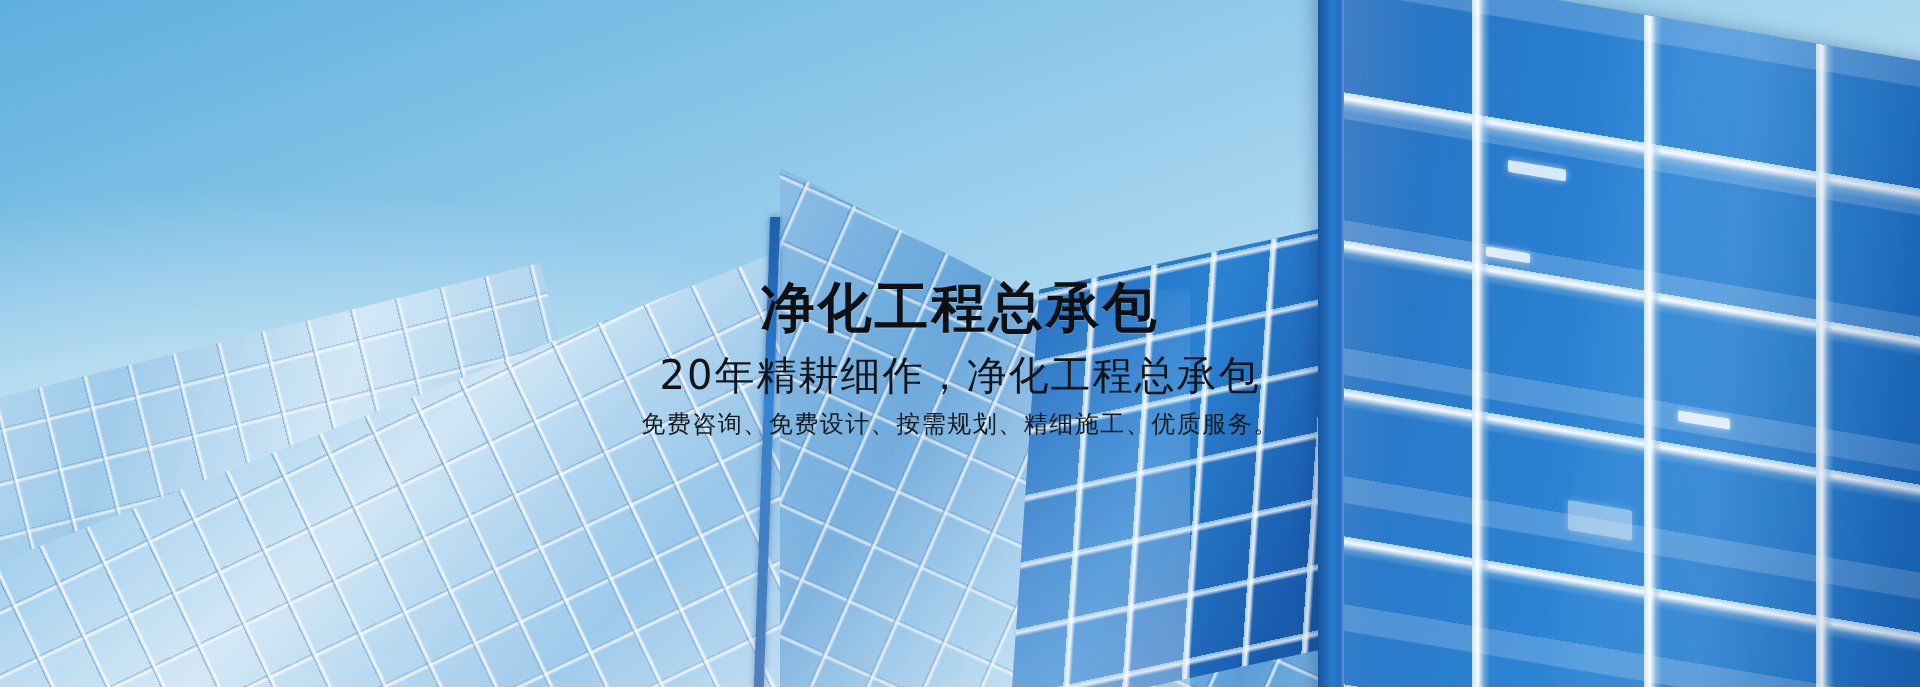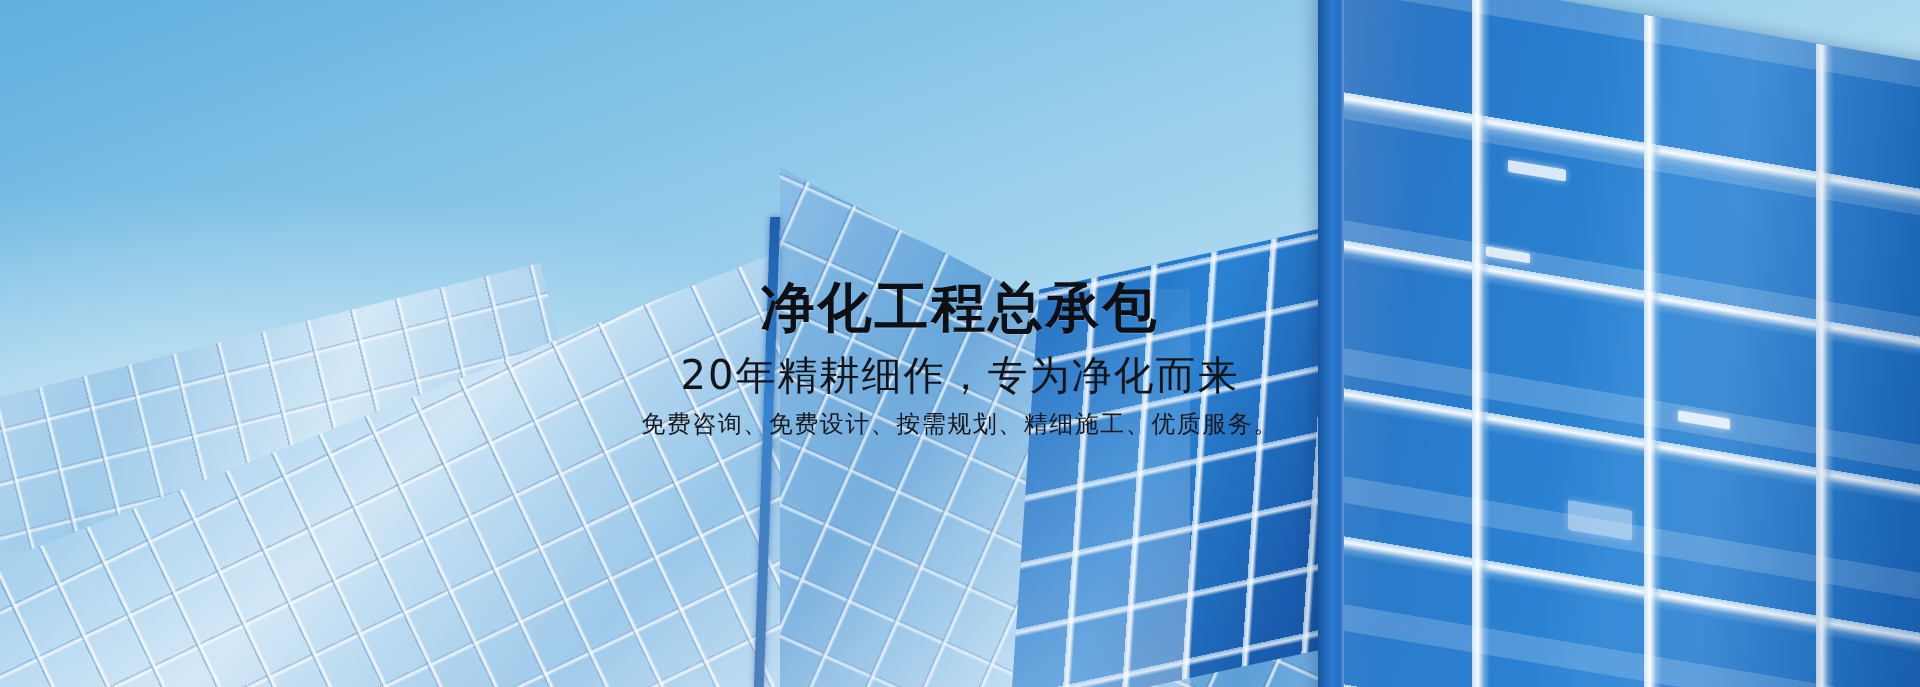--- a/index.html
+++ b/index.html
@@ -312,17 +312,17 @@
     <div class="lightstrip" style="left:190px;top:168px;width:58px;height:12px;"></div>
     <div class="lightstrip" style="left:168px;top:258px;width:44px;height:10px;"></div>
     <div class="lightstrip" style="left:360px;top:390px;width:52px;height:11px;"></div>
     <div class="lightstrip" style="left:250px;top:498px;width:64px;height:30px;opacity:.55;"></div>
   </div>
 
   <div class="haze"></div>
 
   <div class="hero-copy">
     <div class="headline">净化工程总承包</div>
-    <div class="subhead">20年精耕细作，专为净化而来</div>
+    <div class="subhead">20年精耕细作，净化工程总承包</div>
     <div class="tagline">免费咨询、免费设计、按需规划、精细施工、优质服务。</div>
   </div>
 
 </div>
 
 </body></html>

